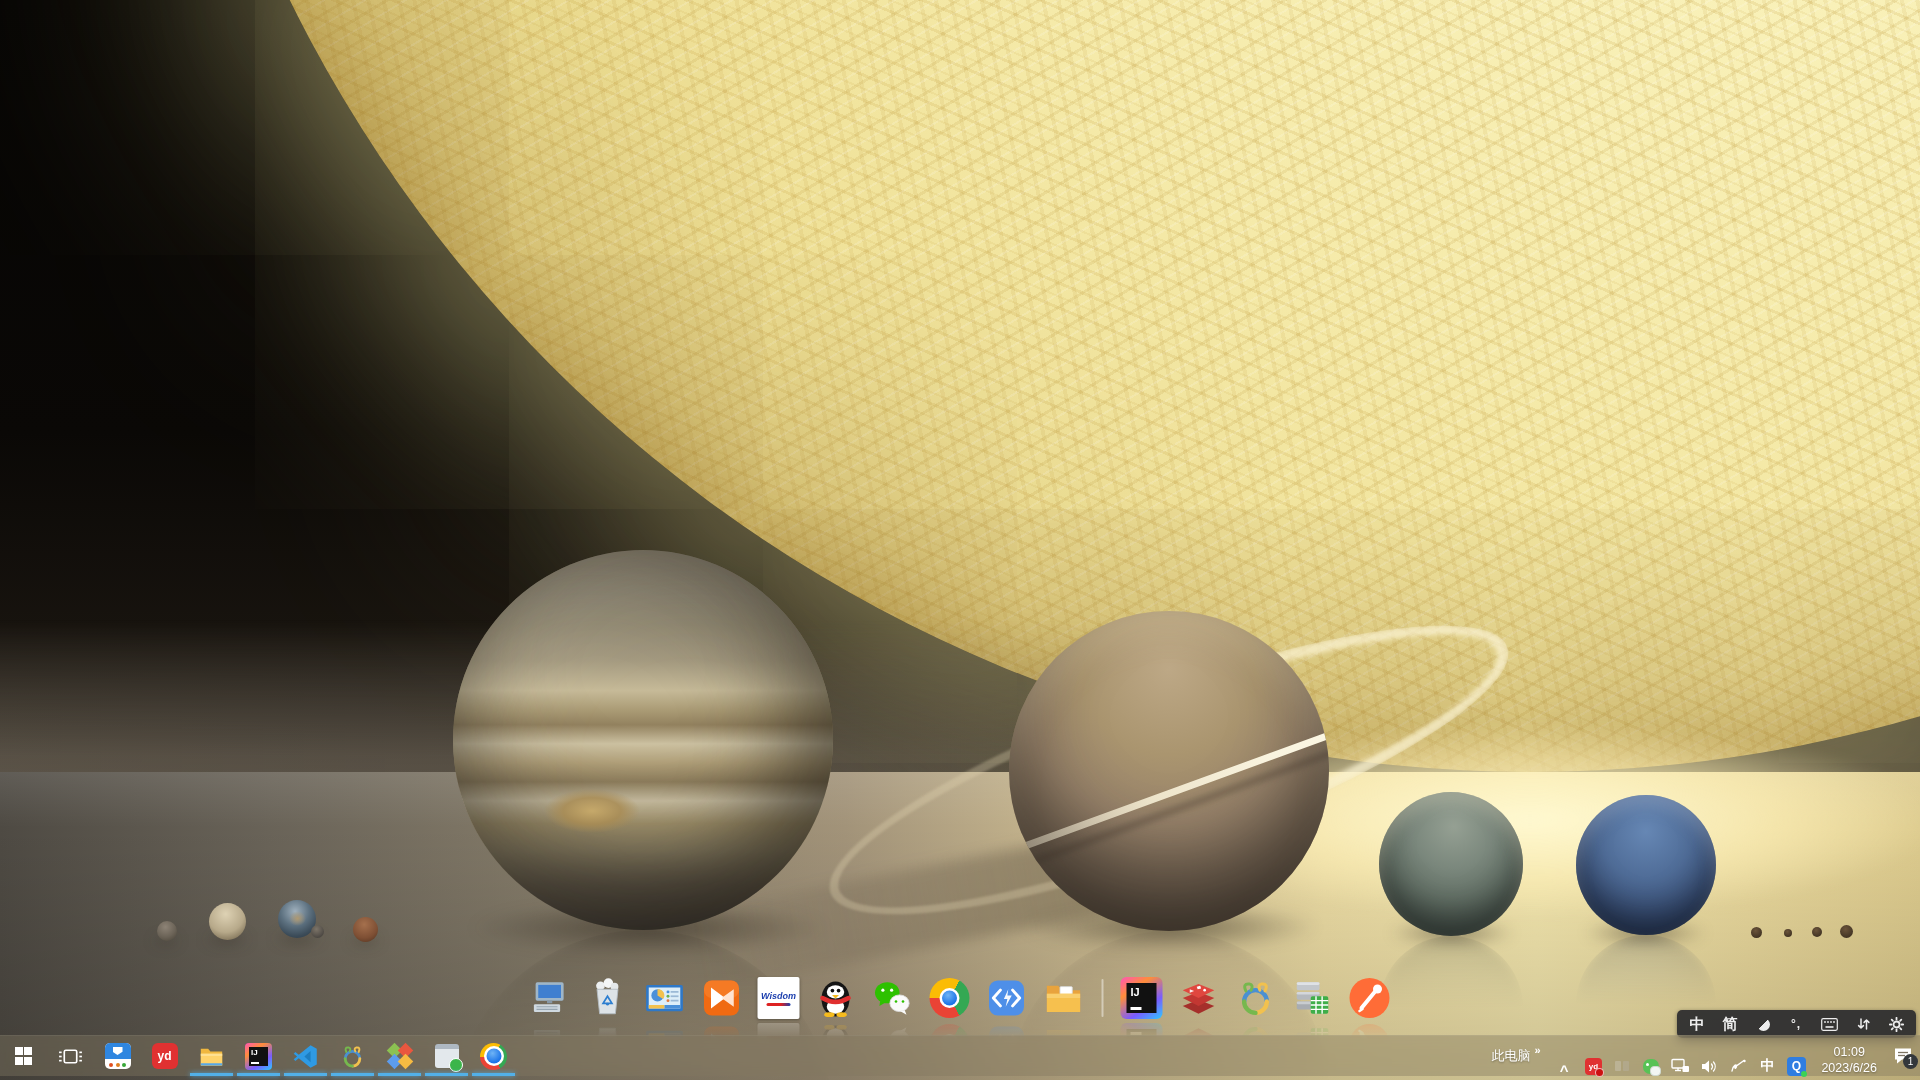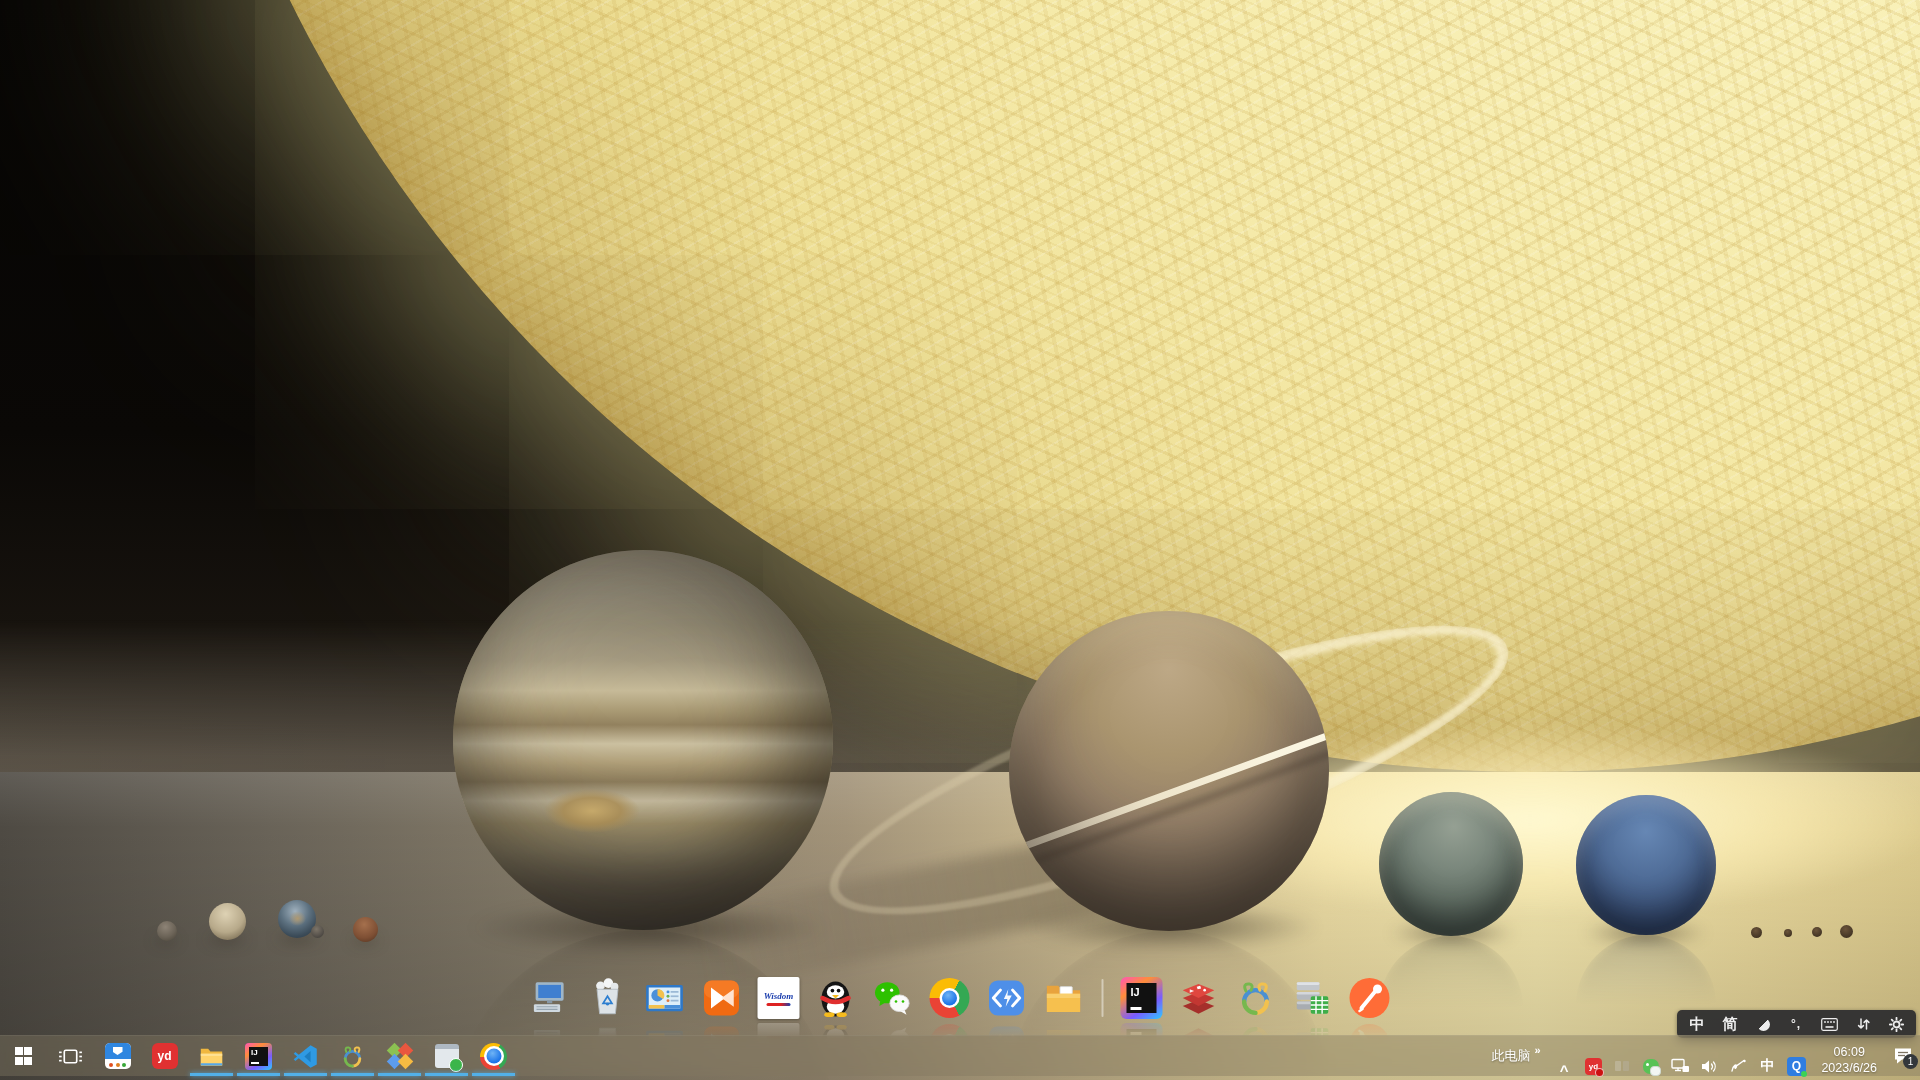--- a/index.html
+++ b/index.html
@@ -95,21 +95,21 @@
   
   .dock{position:absolute;left:50%;transform:translateX(-50%);bottom:60px;z-index:20;
     display:flex;align-items:center;gap:13px;}
   .dock-item{width:44px;height:44px;display:flex;align-items:center;justify-content:center;cursor:pointer;
     -webkit-box-reflect:below 2px linear-gradient(transparent 58%, rgba(255,255,255,.22));}
   .dock-divider{width:2px;height:38px;background:rgba(255,255,255,.45);border-radius:1px;margin:0 3px;}
   .ic{width:42px;height:42px;display:block;}
 
   .wisdom-icon{width:42px;height:42px;background:#fff;border-radius:2px;display:flex;flex-direction:column;
     align-items:center;justify-content:center;box-shadow:0 1px 3px rgba(0,0,0,.3);}
-  .wisdom-icon .wtxt{font-size:9px;font-weight:bold;font-style:italic;color:#1c3fae;letter-spacing:0;font-family:Liberation Serif, serif;}
+  .wisdom-icon .wtxt{font-size:9px;font-weight:bold;font-style:italic;color:#1c3fae;letter-spacing:0;}
   .wisdom-icon .wacc{width:24px;height:3px;margin-top:2px;border-radius:2px;
     background:linear-gradient(90deg,#d22,#d22 60%,#1c3fae);}
 
   .idea-icon{width:42px;height:42px;border-radius:6px;position:relative;
     background:linear-gradient(145deg,#ff55b8 0%,#ff8d3a 30%,#7a5cff 68%,#2ec9ff 100%);}
   .idea-icon .inner{position:absolute;inset:6px;background:#111;display:block;}
   .idea-icon .ij{position:absolute;left:10px;top:9px;color:#fff;font-size:11px;font-weight:bold;text-align:center;}
   .idea-icon .bar{position:absolute;left:10px;bottom:9px;width:11px;height:3px;background:#fff;}
 
   .chrome-icon{width:40px;height:40px;border-radius:50%;position:relative;
@@ -577,21 +577,21 @@
             <circle cx="14.5" cy="2" r="1.2" fill="#fff"></circle>
           </svg>
         </span>
         <span class="tray-ic ime-ind">中</span>
         <span class="tray-ic">
           <span class="q-tray">Q</span>
         </span>
       </div>
 
       <div class="clock">
-        <div>06:09</div>
+        <div>01:09</div>
         <div>2023/6/26</div>
       </div>
 
       <div class="action-center">
         <svg width="20" height="18" viewBox="0 0 20 18">
           <path d="M2 1.5 h16 v11 h-9 l-5 4 v-4 h-2 z" fill="#fff"></path>
           <line x1="5" y1="5.5" x2="15" y2="5.5" stroke="#7d7464" stroke-width="1.3"></line>
           <line x1="5" y1="8.5" x2="12" y2="8.5" stroke="#7d7464" stroke-width="1.3"></line>
         </svg>
         <span class="ac-badge">1</span>

